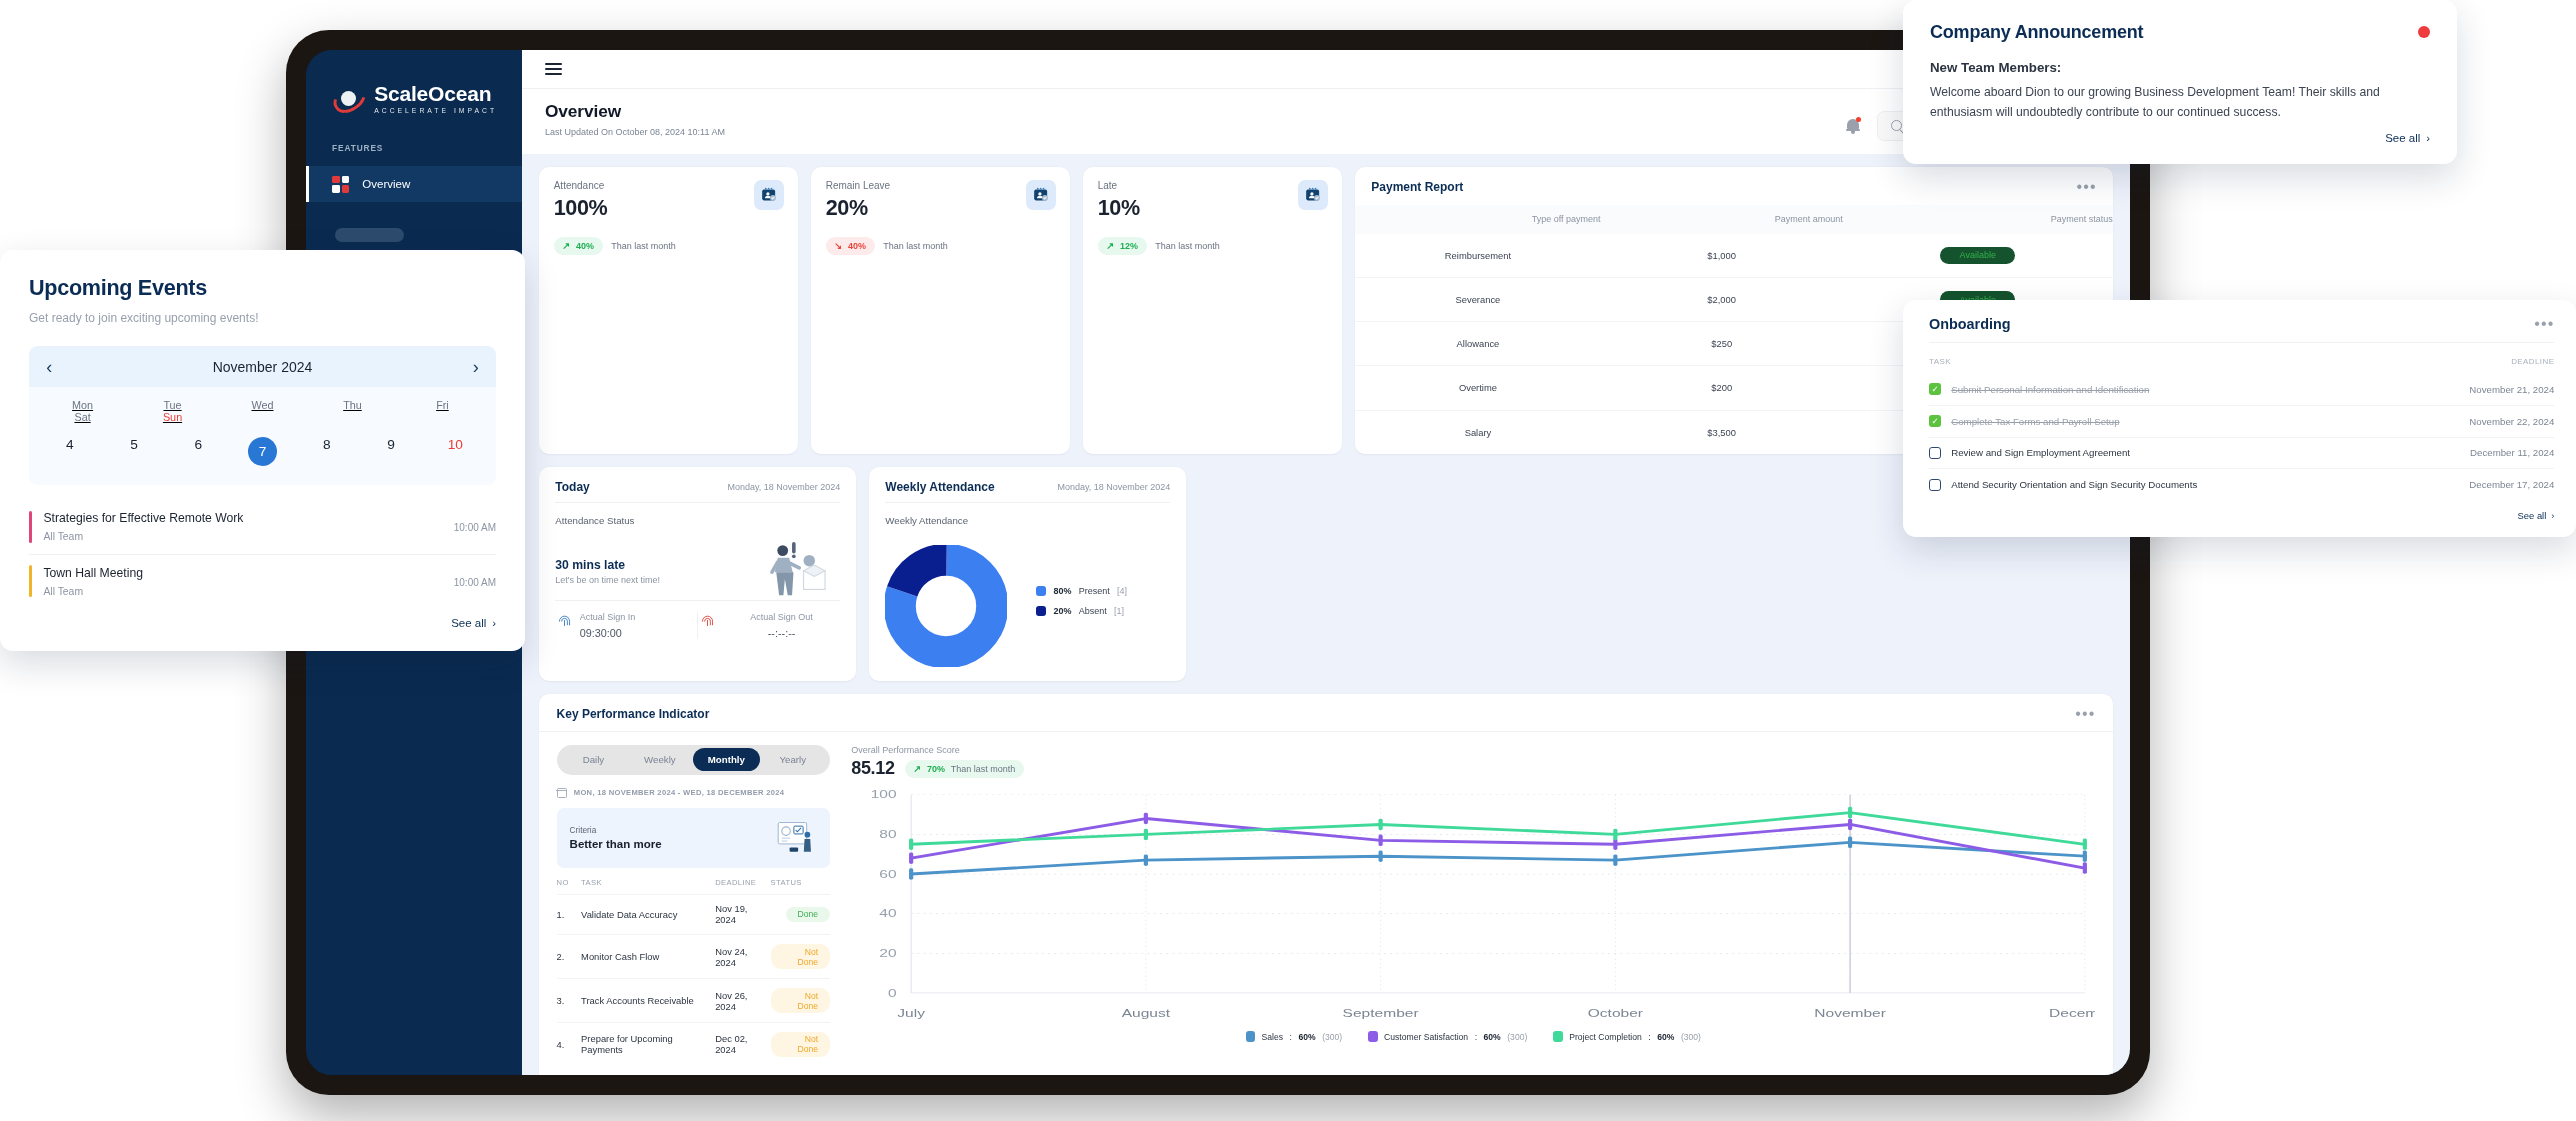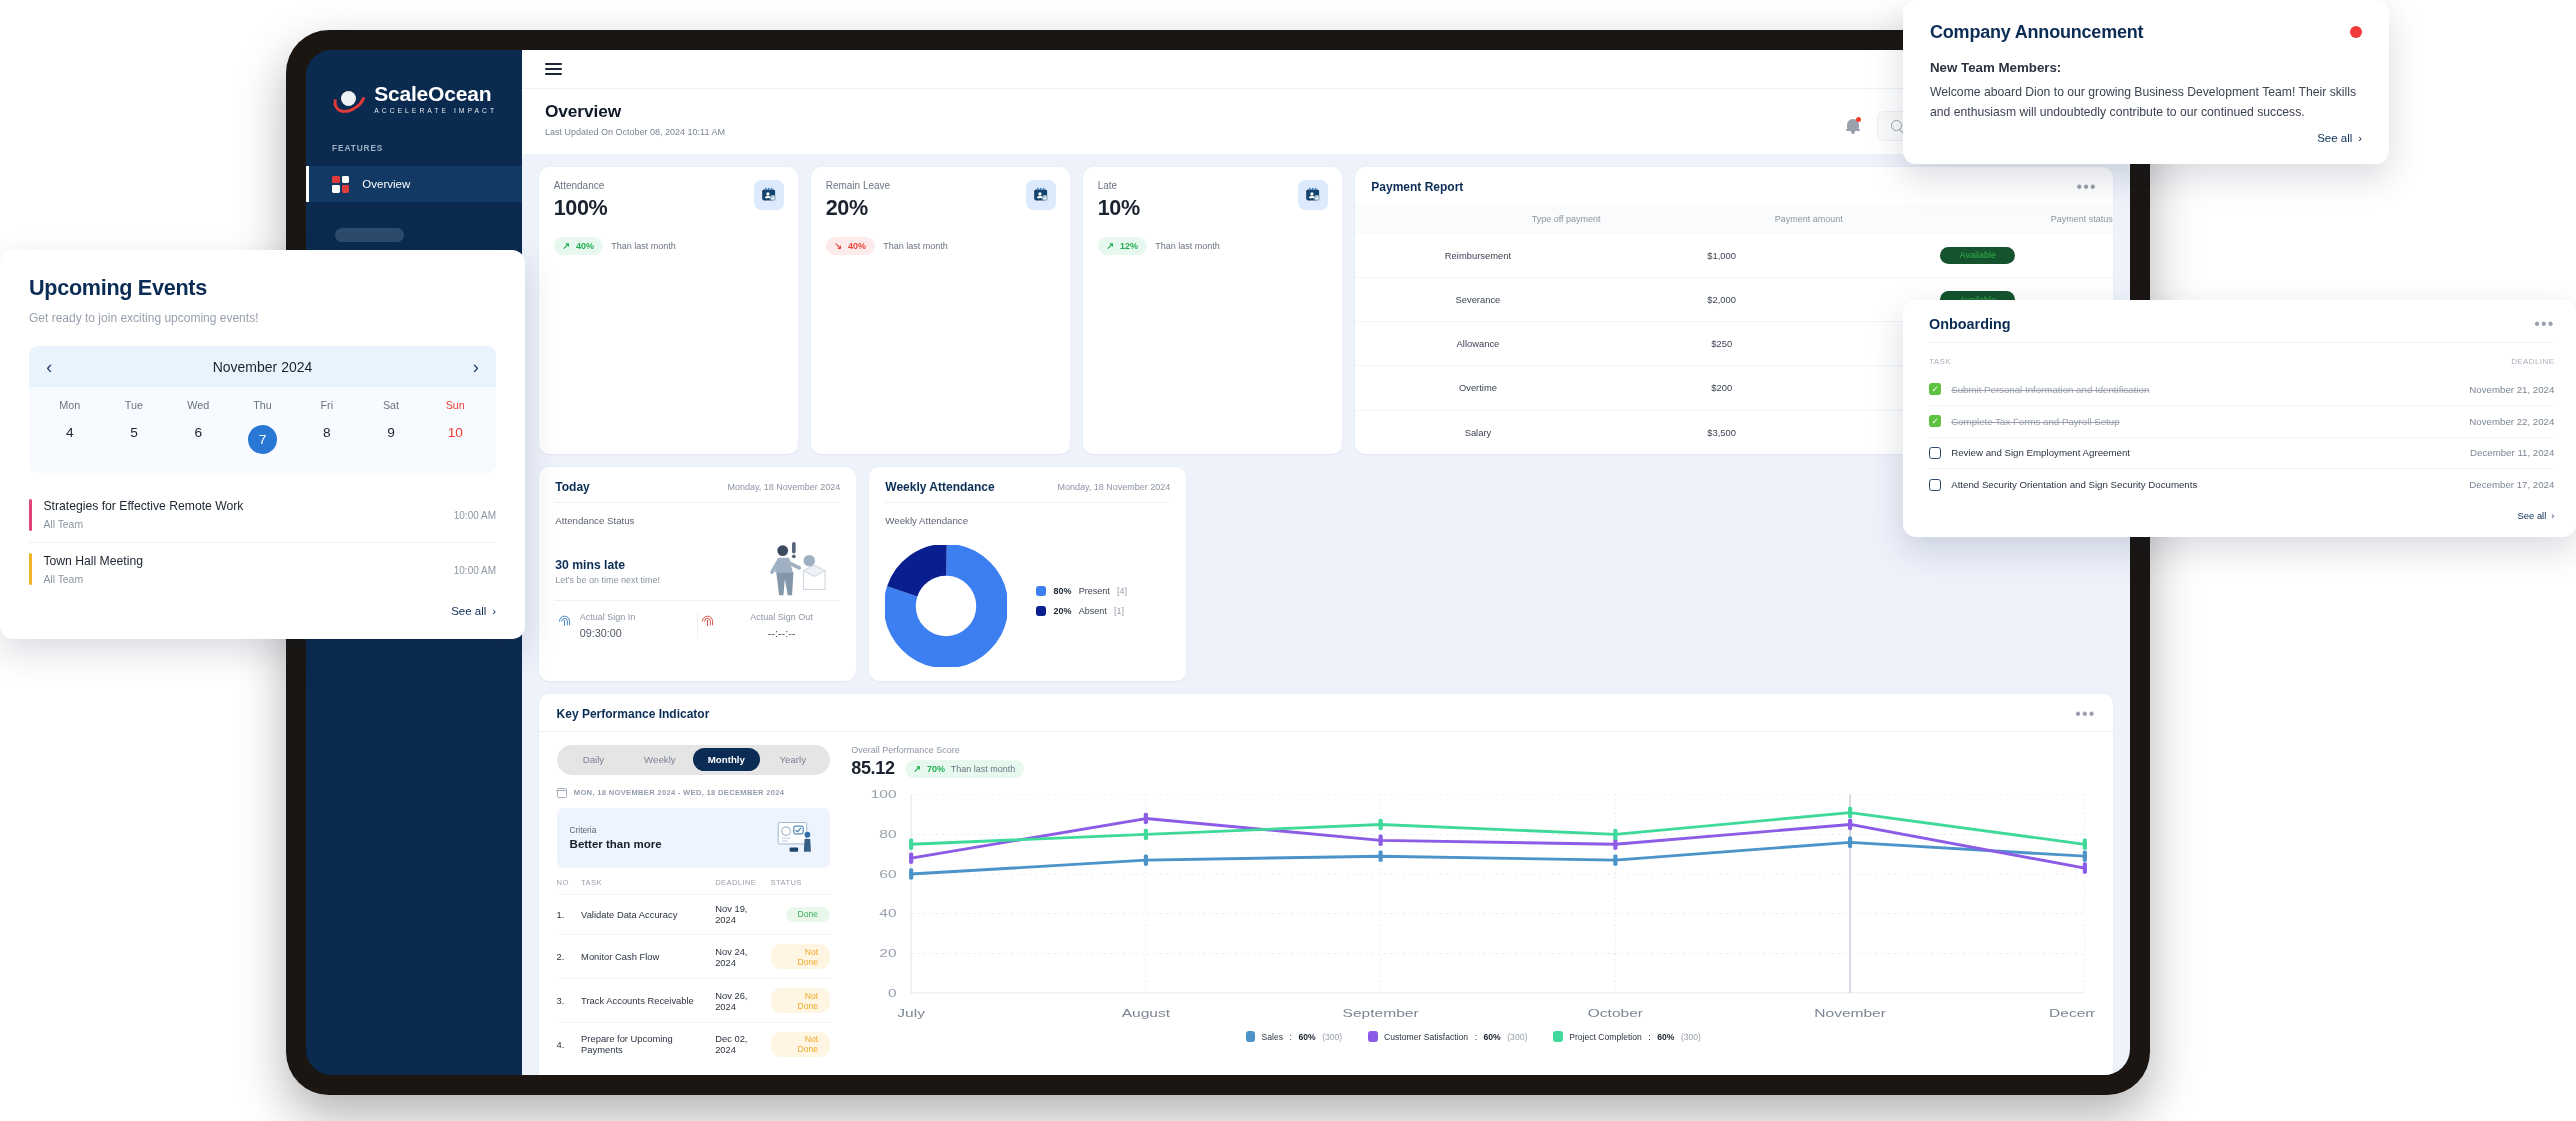--- a/index.html
+++ b/index.html
@@ -237,42 +237,42 @@
     box-shadow: 0 13px 35px rgba(14,30,62,.16); }
 
   .events { left: 0; top: 250px; width: 525px; padding: 24.5px 29px 21.6px 29px; }
   .ev-title { font-size: 21.6px; font-weight: 700; color: #0b2d55; letter-spacing: -0.3px; }
   .ev-sub { font-size: 12px; color: #98a0ad; margin-top: 10px; }
   .calwrap { margin-top: 21.6px; background: #f7fbff; border-radius: 8.6px; overflow: hidden; }
   .calhead { background: #e9f3fd; display: flex; align-items: center;
     justify-content: space-between; padding: 11.5px 17.3px; }
   .cal-arrow { font-size: 18px; color: #1b3a5e; cursor: pointer; line-height: 1; }
   .cal-month { font-size: 14px; color: #1b2330; }
-  .dow { display: grid; grid-template-columns: repeat(7,1fr); padding: 11.5px 8.6px 2.9px 8.6px; }
+  .dow { display: grid; grid-template-columns: repeat(5,1fr); padding: 11.5px 8.6px 2.9px 8.6px; text-decoration: underline; }
   .dow div { text-align: center; font-size: 10.8px; color: #6b7482; }
   .dow div.sun { color: #ec3a33; }
   .dates { display: grid; grid-template-columns: repeat(7,1fr); padding: 5.8px 8.6px 13px 8.6px; }
   .dates div { text-align: center; font-size: 13.7px; color: #1b2330; padding: 5.8px 0; }
   .dates div.sun { color: #ec3a33; }
   .dcell { position: relative; }
   .sel { width: 29px; height: 29px; margin: 0 auto; border-radius: 50%;
     background: #2877d4; color: #fff !important; display:flex;
     align-items:center; justify-content:center; }
   .ev-list { margin-top: 16px; }
   .ev-item { display:flex; align-items: center; gap: 11.5px; padding: 10px 0 11.5px 0; }
   .ev-item + .ev-item { border-top: 0.7px solid #eef0f3; }
   .ev-bar { width: 2.9px; border-radius: 2.2px; align-self: stretch; min-height: 32px; flex:none; }
   .ev-main { flex: 1; }
   .ev-name { font-size: 12.2px; color: #1b2330; }
   .ev-team { font-size: 10.4px; color: #8c95a3; margin-top: 5.8px; }
   .ev-time { font-size: 10px; color: #8c95a3; padding-top: 1.4px; }
   .seeall { display:flex; align-items:center; justify-content: flex-end; gap: 5.8px;
     margin-top: 8.6px; font-size: 11.5px; color: #0b2d55; cursor: pointer; }
 
-  .announce { left: 1903px; top: 0; width: 486px; padding: 21.6px 27px 20px 27px; }
+  .announce { left: 1903px; top: 0; width: 554px; padding: 21.6px 27px 20px 27px; }
   .an-head { display:flex; justify-content: space-between; align-items: flex-start; }
   .an-title { font-size: 18px; font-weight: 700; color: #0b2d55; letter-spacing: -0.2px; }
   .an-dot { width: 12.2px; height: 12.2px; border-radius: 50%; background: #ef3b3b; margin-top: 4.3px; }
   .an-sub { font-size: 13.3px; font-weight: 700; color: #2c3441; margin-top: 17.3px; }
   .an-body { font-size: 12.2px; color: #3b4452; line-height: 1.62; margin-top: 8.6px; }
 
   .onboard { left: 1903px; top: 300px; width: 673px; padding: 16px 21.6px 16px 26px; }
   .ob-head { display:flex; justify-content: space-between; align-items: center;
     padding-bottom: 10px; border-bottom: 0.7px solid #eef0f3; }
   .ob-title { font-size: 14.4px; font-weight: 700; color: #0b2d55; }

